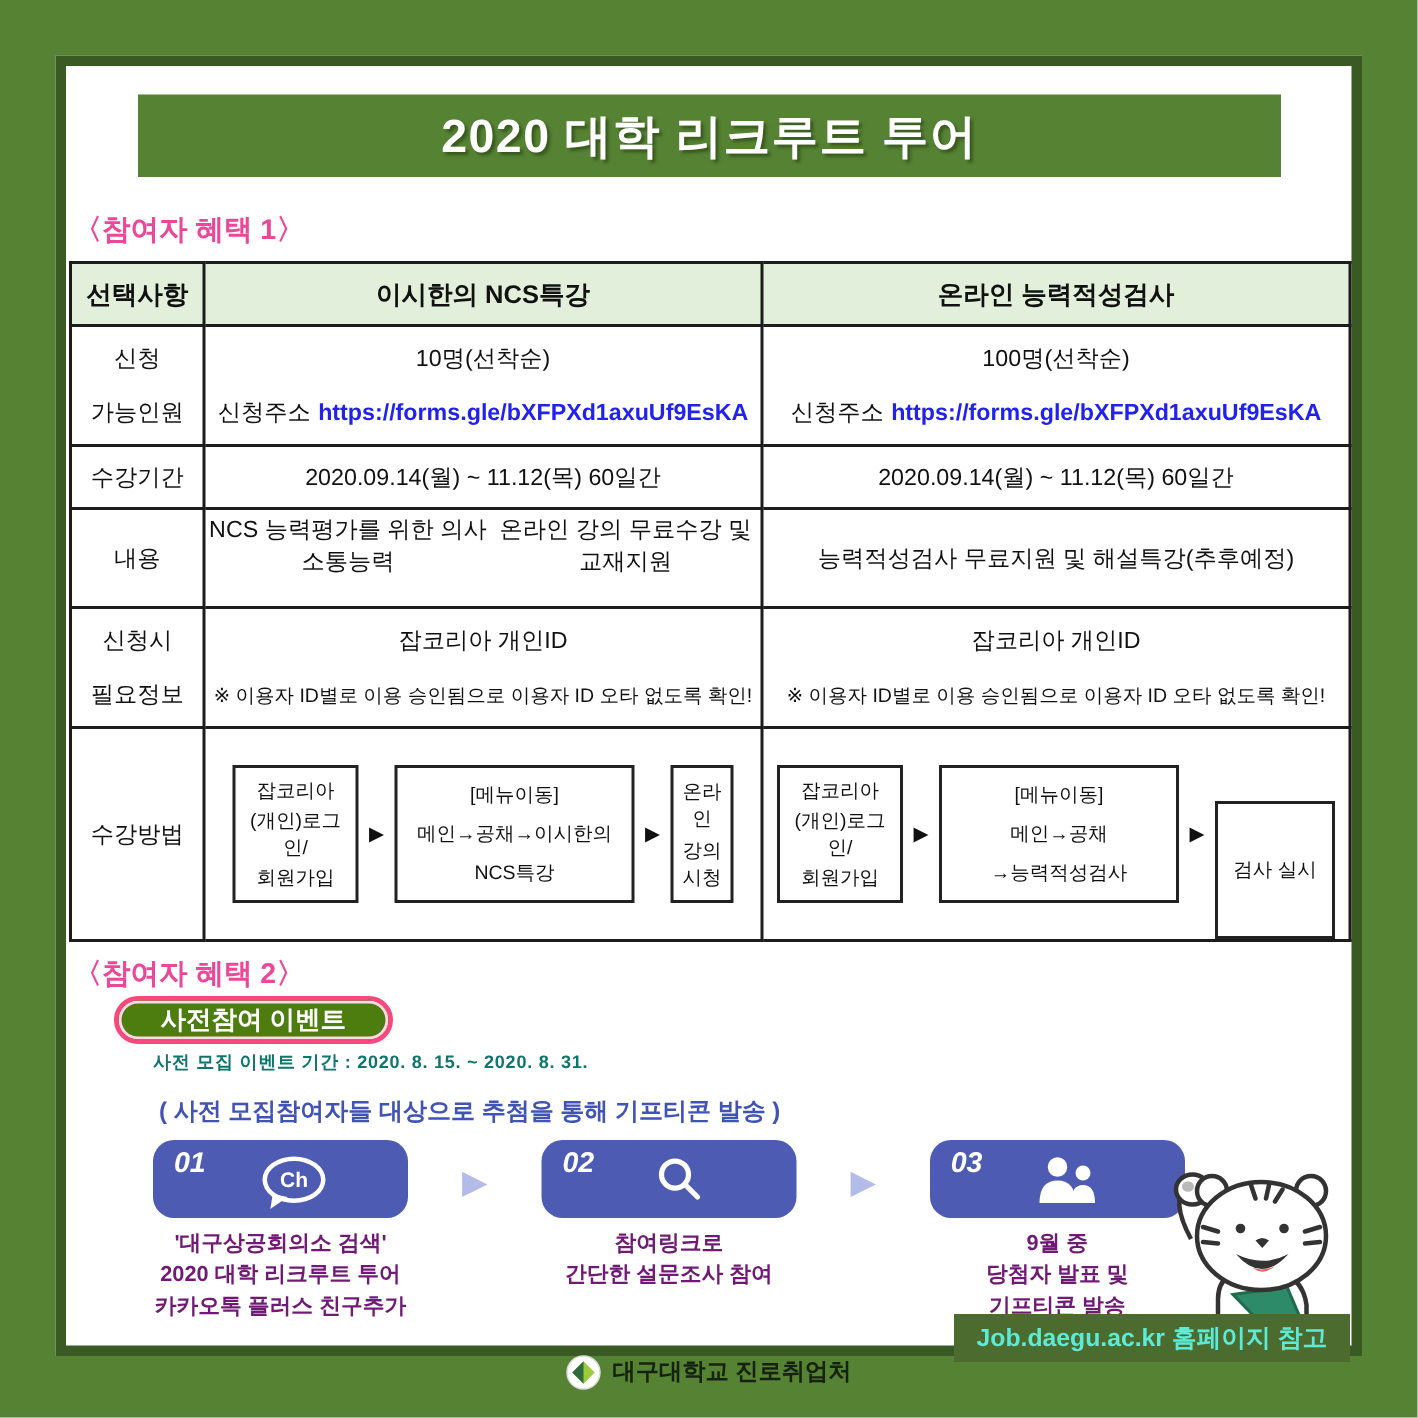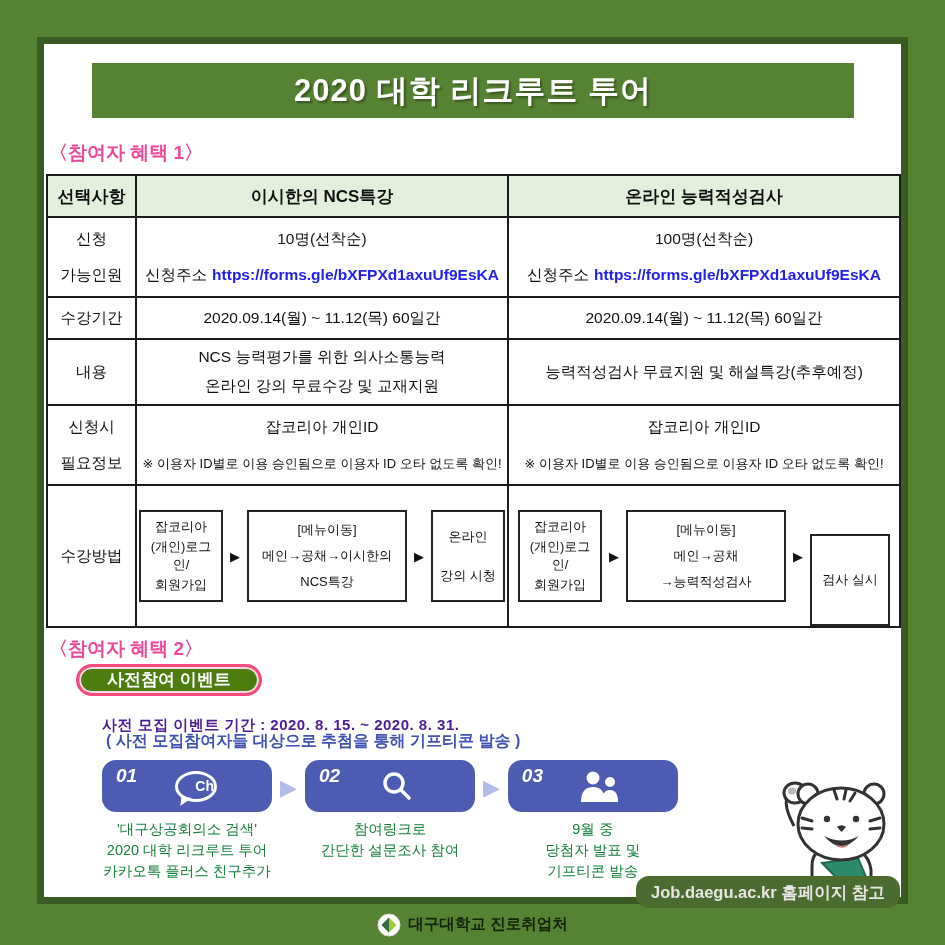--- a/index.html
+++ b/index.html
@@ -23,66 +23,66 @@
                   border-collapse:collapse; table-layout:fixed; }
   table.benefit th, table.benefit td { border:2px solid #1c1c1c; text-align:center;
                   vertical-align:middle; color:#111; }
   col.c1 { width:89px; } col.c2 { width:372px; } col.c3 { width:392px; }
   tr.r-head   { height:42px;margin-left:27px; }  tr.r-cap  { height:80px; }
   tr.r-period { height:42px; }  tr.r-cont { height:66px;margin-top:48px; }
   tr.r-info   { height:80px; }  tr.r-meth { height:120px; }
   th.hdr { background:#e2efda; font-size:17px; font-weight:bold; }
   td { font-size:15.5px; }
   .two-line { display:flex; flex-direction:column; justify-content:space-around; height:72px; }
-  .two-line-66 { display:flex; flex-direction:column; justify-content:space-around; height:58px;align-items:center; }
+  .two-line-66 { display:flex; flex-direction:row; justify-content:space-around; height:58px; }
   .warn { font-size:13px; }
   a.form-link { color:#2222ee; text-decoration:none; font-weight:bold; }
   .addr-label { margin-right:5px; }
 
   .flow { display:flex; align-items:center; justify-content:center; gap:7px; }
   .flow-box { border:2px solid #222; background:#fff; height:92px; display:flex;
               flex-direction:column; justify-content:space-around; align-items:center;
               font-size:13px; padding:5px 3px; }
-  .fb-s { width:84px; } .fb-m { width:160px; } .fb-e1 { width:74px; } .fb-e2 { width:80px;margin-top:48px; }
+  .fb-s { width:84px; } .fb-m { width:160px; } .fb-e1 { width:42px; } .fb-e2 { width:80px;margin-top:48px; }
   .flow-arrow { font-size:13px; color:#111; }
 
   .event-badge { position:absolute; left:32px; top:620px; height:32px; padding:0 28px;
                  background:#4d7c0f; border:3px solid #f9487e; border-radius:16px;
                  color:#fff; font-size:17px; font-weight:bold; line-height:26px;
                  box-shadow:0 0 0 2px #ffd9e6 inset; }
-  .period-line { position:absolute; left:58px; top:672px; font-size:15px; font-weight:bold;
-                 color:#4c1d95; letter-spacing:.5px; }
+  .period-line { position:absolute; left:58px; top:656px; font-size:12px; font-weight:bold;
+                 color:#0f766e; letter-spacing:.5px; }
   .note-line   { position:absolute; left:62px; top:687px; font-size:16px; font-weight:bold;
                  color:#4153b4; }
 
-  .steps { position:absolute; left:52px; top:716px; display:flex; align-items:flex-start; }
+  .steps { position:absolute; left:52px; top:716px; display:flex; align-items:flex-start;gap:28px; }
   .step { width:182px; display:flex; flex-direction:column; align-items:center; }
   .step-box { position:relative; width:170px; height:52px; background:#4d5cb2;
               border-radius:14px; display:flex; align-items:center; justify-content:center; }
   .step-num { position:absolute; left:14px; top:5px; color:#fff; font-size:19px;
               font-weight:bold; font-style:italic; }
-  .step-caption { margin-top:7px; text-align:center; font-size:14.5px; font-weight:normal;
-                  color:#15803d; line-height:1.45; }
+  .step-caption { margin-top:7px; text-align:center; font-size:14.5px; font-weight:bold;
+                  color:#701a75; line-height:1.45; }
   .step-sep { font-size:22px; color:#b3bce8; margin:15px 2px 0 2px; }
 
-  .kakao-bubble { position:relative; display:inline-flex; align-items:center; justify-content:flex-end;
+  .kakao-bubble { position:relative; display:inline-flex; align-items:center; justify-content:center;
                   width:42px; height:31px; border:3px solid #fff; border-radius:50%;
                   color:#fff; font-weight:bold; font-size:14px; margin-left:18px; }
   .kakao-bubble::after { content:""; position:absolute; left:3px; bottom:-8px;
                   border:5px solid transparent; border-top-color:#fff; border-left-color:#fff;
                   transform:rotate(10deg); }
   .icon-wrap { margin-left:14px; display:inline-flex; }
 
   .homepage-badge { position:absolute; left:636px; top:876px; height:32px; padding:0 15px;
-                    background:#4c6b2f; border-radius:13px; color:#e5e5e5; font-size:16.5px;
+                    background:#4c6b2f; border-radius:0; color:#5eead4; font-size:16.5px;
                     font-weight:bold; line-height:32px; z-index:6; }
 
   .tiger { position:absolute; left:760px; top:766px; z-index:5; }
 
-  .footer { position:absolute; left:0; bottom:0; width:945px; height:41px;
+  .footer { position:absolute; left:0; bottom:10px; width:945px; height:41px;
             display:flex; align-items:center; justify-content:center; gap:7px; }
   .footer-org { color:#15220d; font-size:15.5px; font-weight:bold; }
 </style>
 </head>
 <body>
 
 <div id="page">
   <div class="panel">
 
     <div class="banner">

